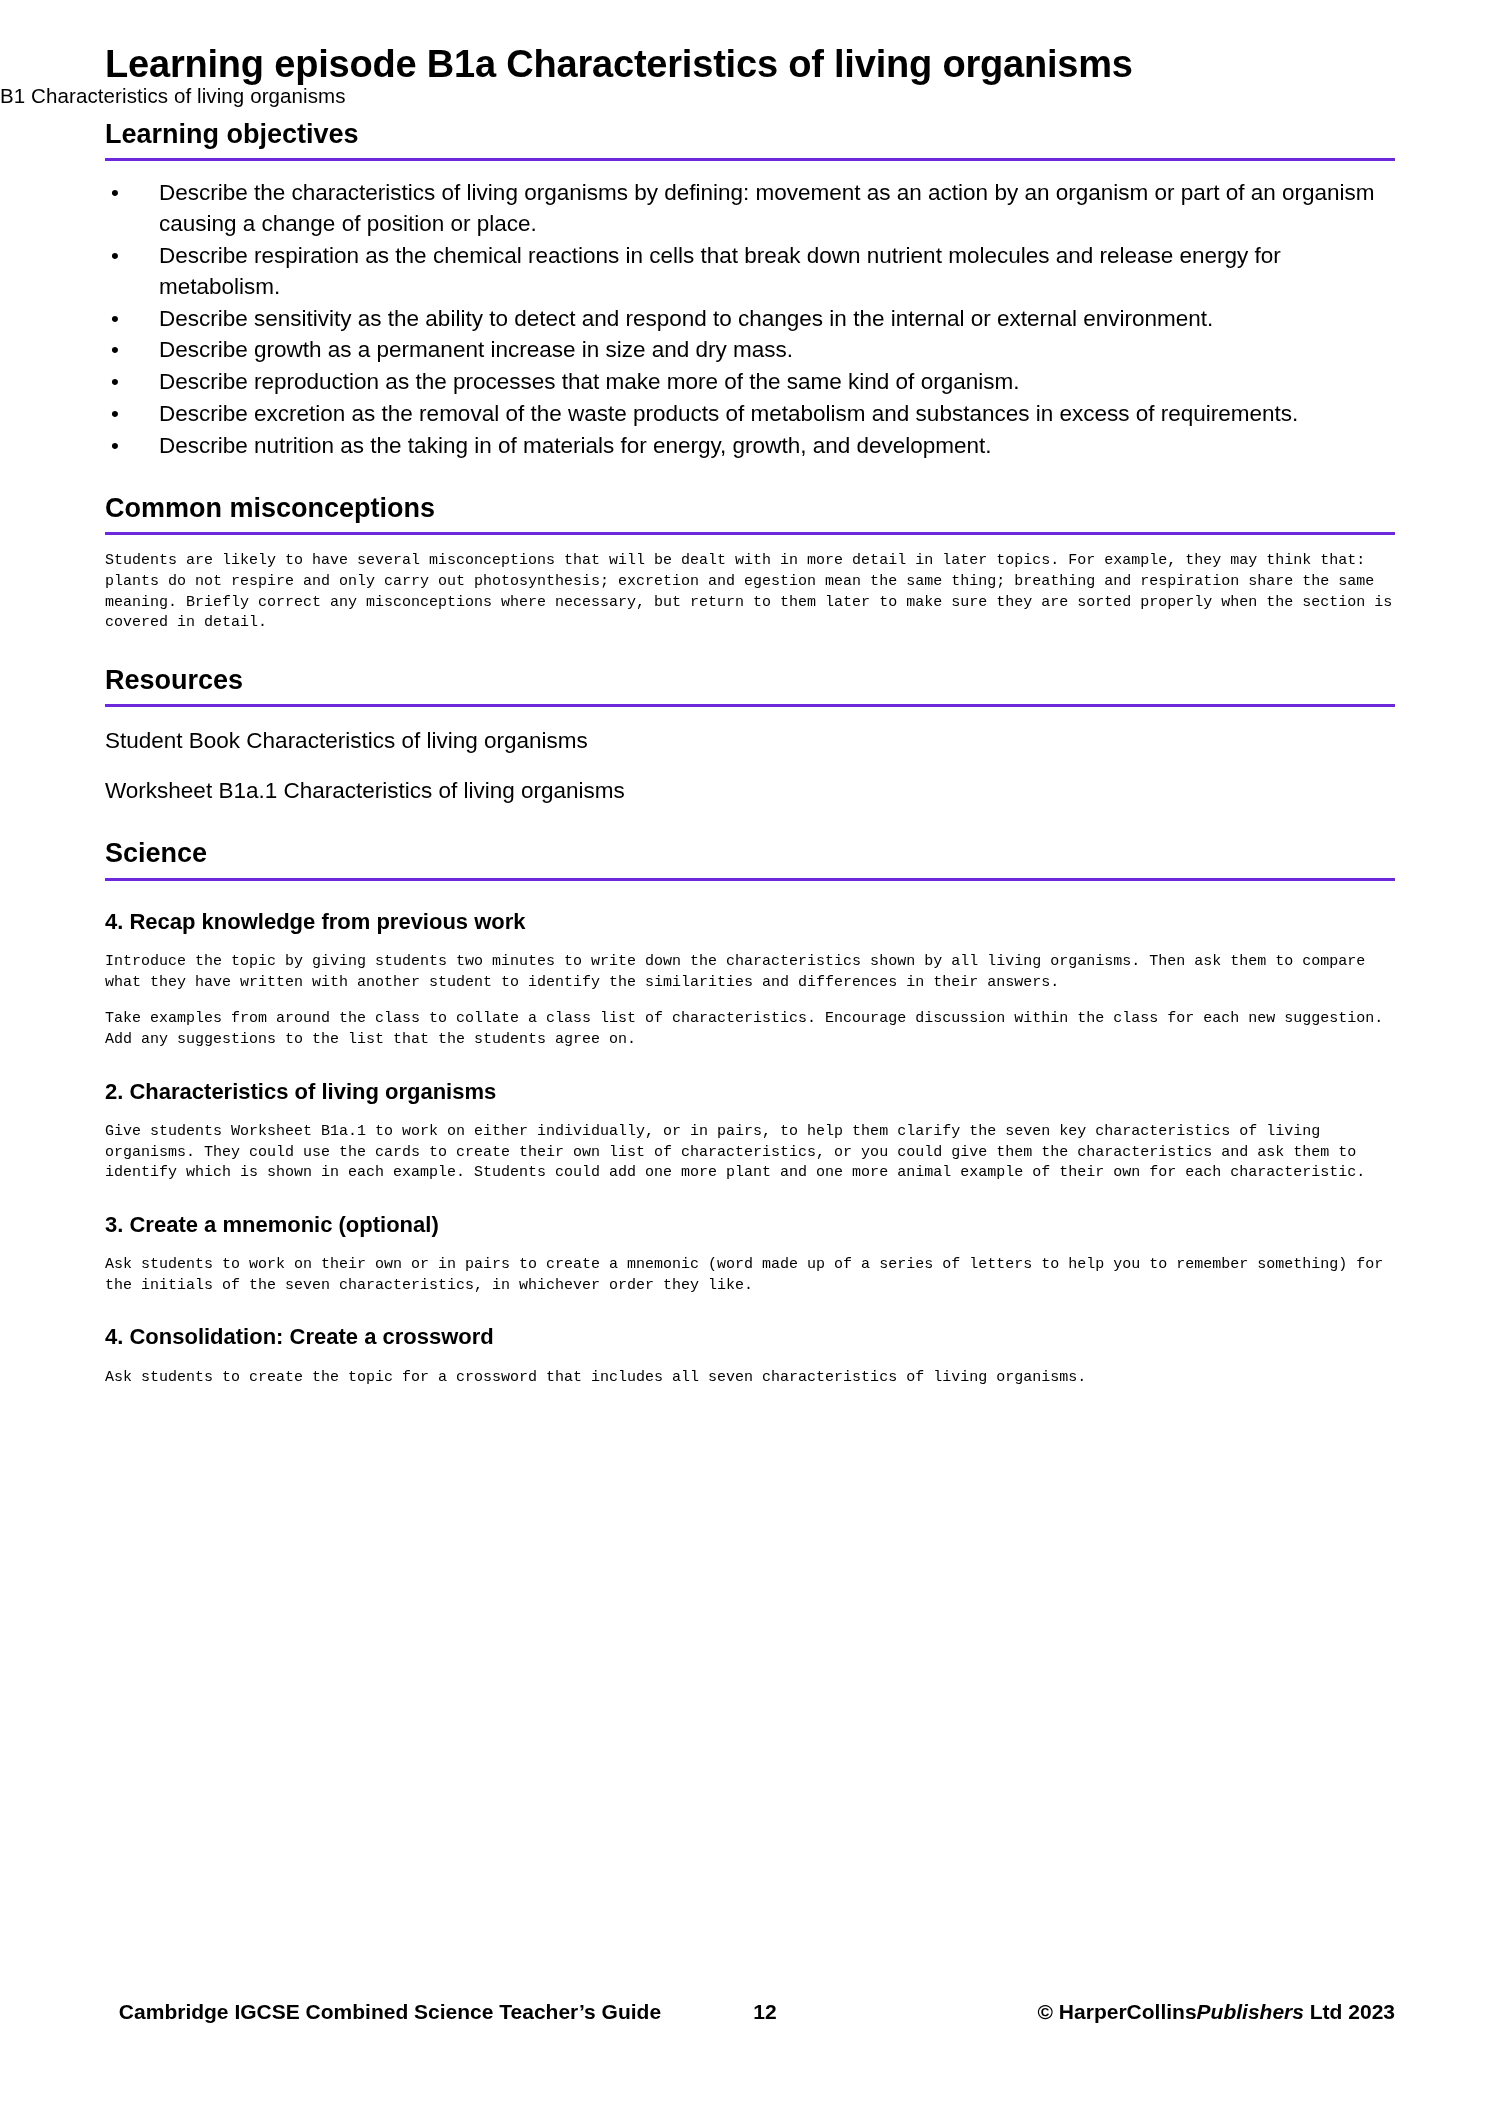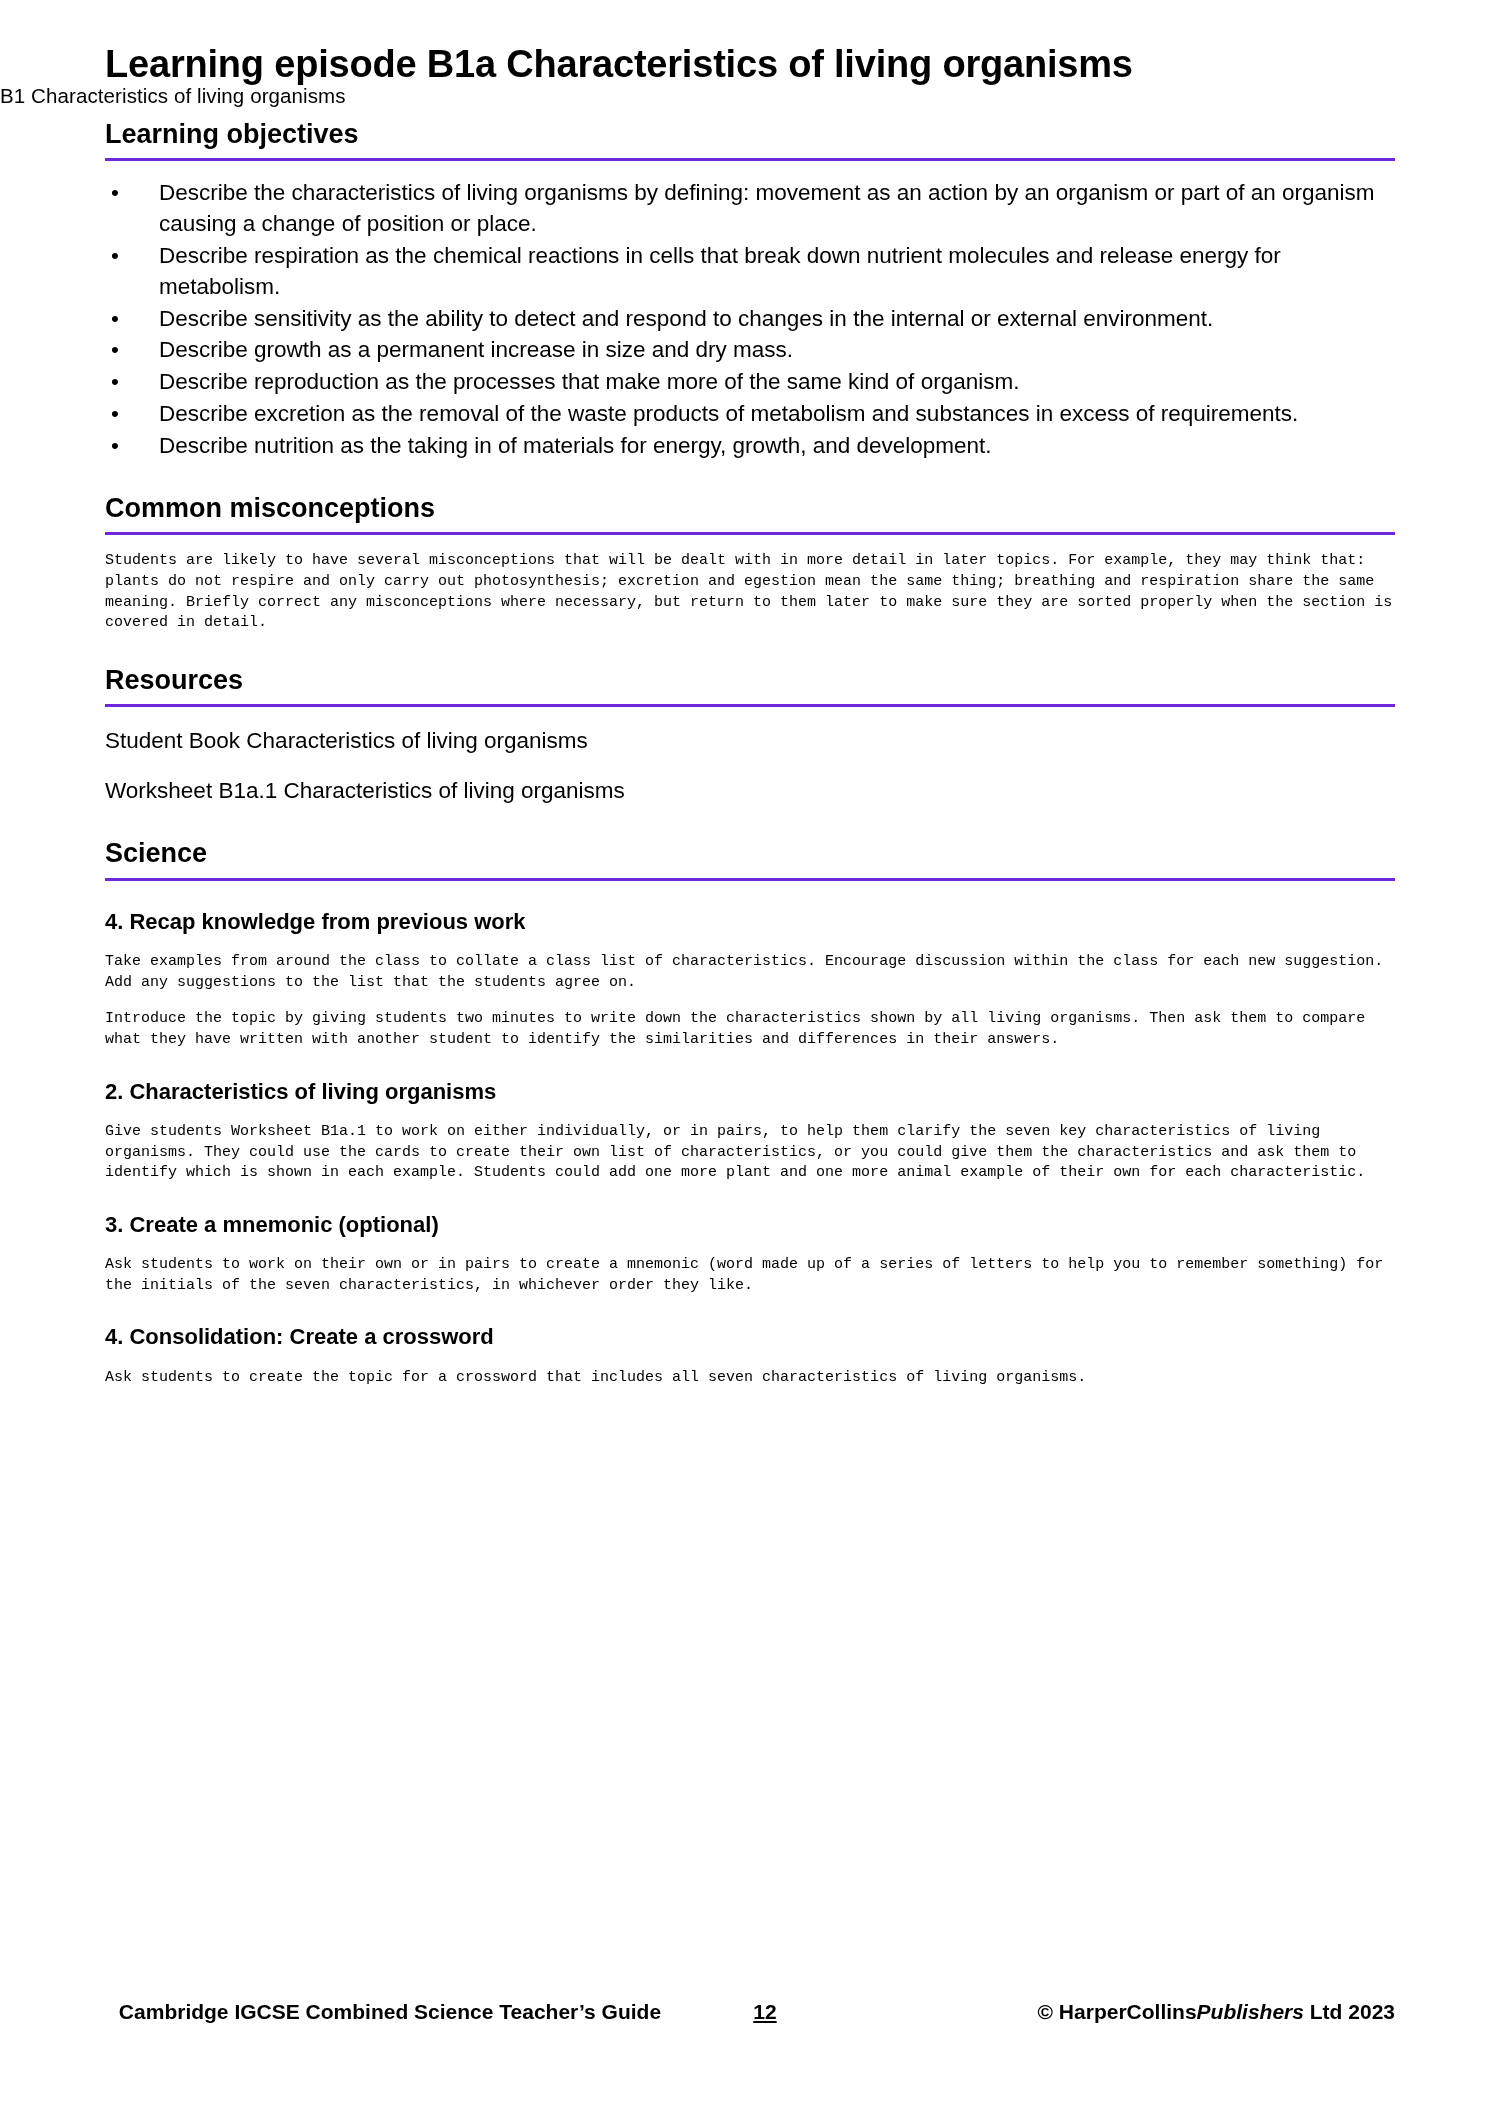--- a/index.html
+++ b/index.html
@@ -96,21 +96,20 @@
     align-items: baseline;
     font-weight: bold;
   }
   .footer .f-left {
     width: 570px;
     text-align: center;
   }
   .footer .f-page {
     width: 180px;
     text-align: center;
-    text-decoration: underline;
   }
   .footer .f-right {
     flex: 1;
     text-align: right;
     font-weight: normal;
   }
   .footer .f-right .brand {
     font-weight: bold;
   }
   .footer .f-right .brand-italic {
@@ -170,22 +169,22 @@
     <p class="body-text">Students are likely to have several misconceptions that will be dealt with in more detail in later topics. For example, they may think that: plants do not respire and only carry out photosynthesis; excretion and egestion mean the same thing; breathing and respiration share the same meaning. Briefly correct any misconceptions where necessary, but return to them later to make sure they are sorted properly when the section is covered in detail.</p>
 
     <h2 class="section-heading">Resources</h2>
 
     <div class="resource-line">Student Book Characteristics of living organisms</div>
     <div class="resource-line">Worksheet B1a.1 Characteristics of living organisms</div>
 
     <h2 class="section-heading">Science</h2>
 
     <h3 class="sub-heading">4. Recap knowledge from previous work</h3>
+    <p class="body-text">Introduce the topic by giving students two minutes to write down the characteristics shown by all living organisms. Then ask them to compare what they have written with another student to identify the similarities and differences in their answers.</p>
     <p class="body-text">Take examples from around the class to collate a class list of characteristics. Encourage discussion within the class for each new suggestion. Add any suggestions to the list that the students agree on.</p>
-    <p class="body-text">Introduce the topic by giving students two minutes to write down the characteristics shown by all living organisms. Then ask them to compare what they have written with another student to identify the similarities and differences in their answers.</p>
 
     <h3 class="sub-heading">2. Characteristics of living organisms</h3>
     <p class="body-text">Give students Worksheet B1a.1 to work on either individually, or in pairs, to help them clarify the seven key characteristics of living organisms. They could use the cards to create their own list of characteristics, or you could give them the characteristics and ask them to identify which is shown in each example. Students could add one more plant and one more animal example of their own for each characteristic.</p>
 
     <h3 class="sub-heading">3. Create a mnemonic (optional)</h3>
     <p class="body-text">Ask students to work on their own or in pairs to create a mnemonic (word made up of a series of letters to help you to remember something) for the initials of the seven characteristics, in whichever order they like.</p>
 
     <h3 class="sub-heading">4. Consolidation: Create a crossword</h3>
     <p class="body-text">Ask students to create the topic for a crossword that includes all seven characteristics of living organisms.</p>
 

